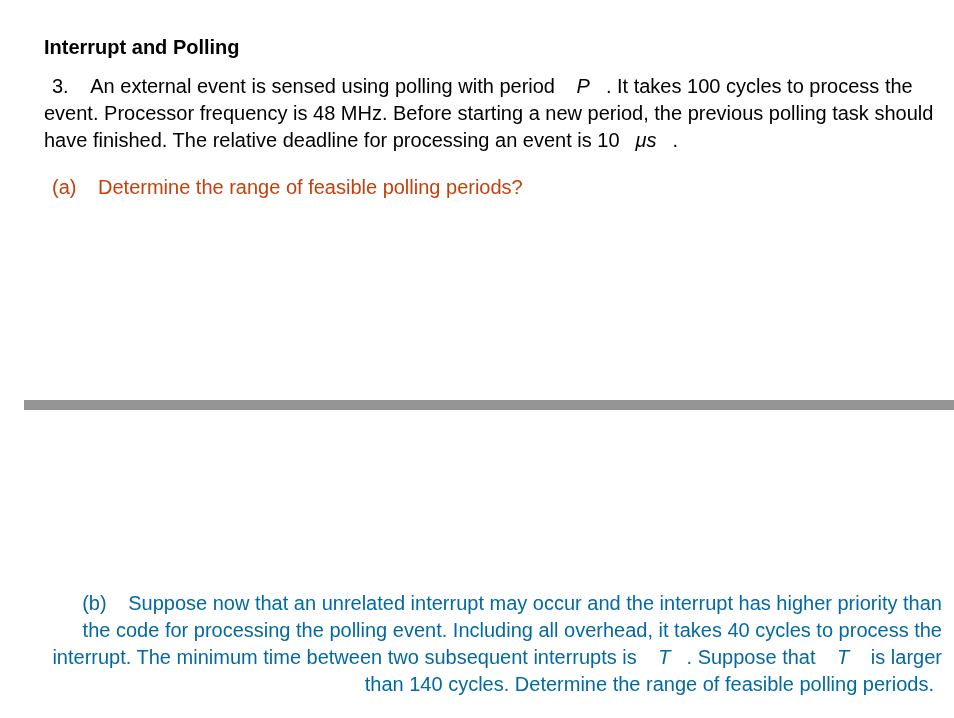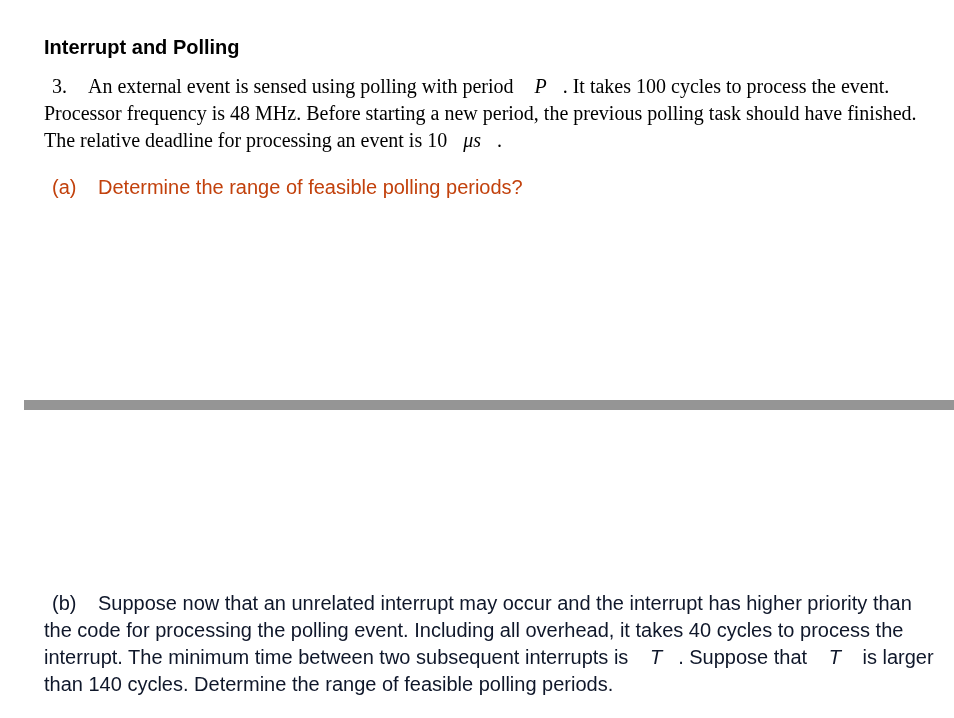--- a/index.html
+++ b/index.html
@@ -19,21 +19,20 @@
       font-weight: bold;
       font-size: 20px;
       color: #000;
       margin-bottom: 14px;
     }
     .question-text {
       font-size: 20px;
       color: #000;
       line-height: 1.35;
       margin-bottom: 20px;
-      font-family: Liberation Serif, serif;
     }
     .subpart {
       font-size: 20px;
       color: #c2410c;
       line-height: 1.35;
       margin-bottom: 16px;
     }
     .italic {
       font-style: italic;
     }
@@ -44,22 +43,23 @@
       height: 10px;
       background: #959595;
       top: 376px;
     }
     .part-b {
       position: absolute;
       top: 566px;
       left: 20px;
       right: 20px;
       font-size: 20px;
-      color: #0f172a;
+      color: #0369a1;
       line-height: 1.35;
+      text-align: right;
     }
   </style>
 </head>
 <body>
 
 <div class="title">Interrupt and Polling</div>
 
 <div class="question-text">
   <span>3.</span>
   <span>An external event is sensed using polling with period </span><span class="italic">P</span><span>. It takes 100 cycles to process the event. Processor frequency is 48 MHz. Before starting a new period, the previous polling task should have finished. The relative deadline for processing an event is 10</span><span class="italic">μs</span><span>.</span>

